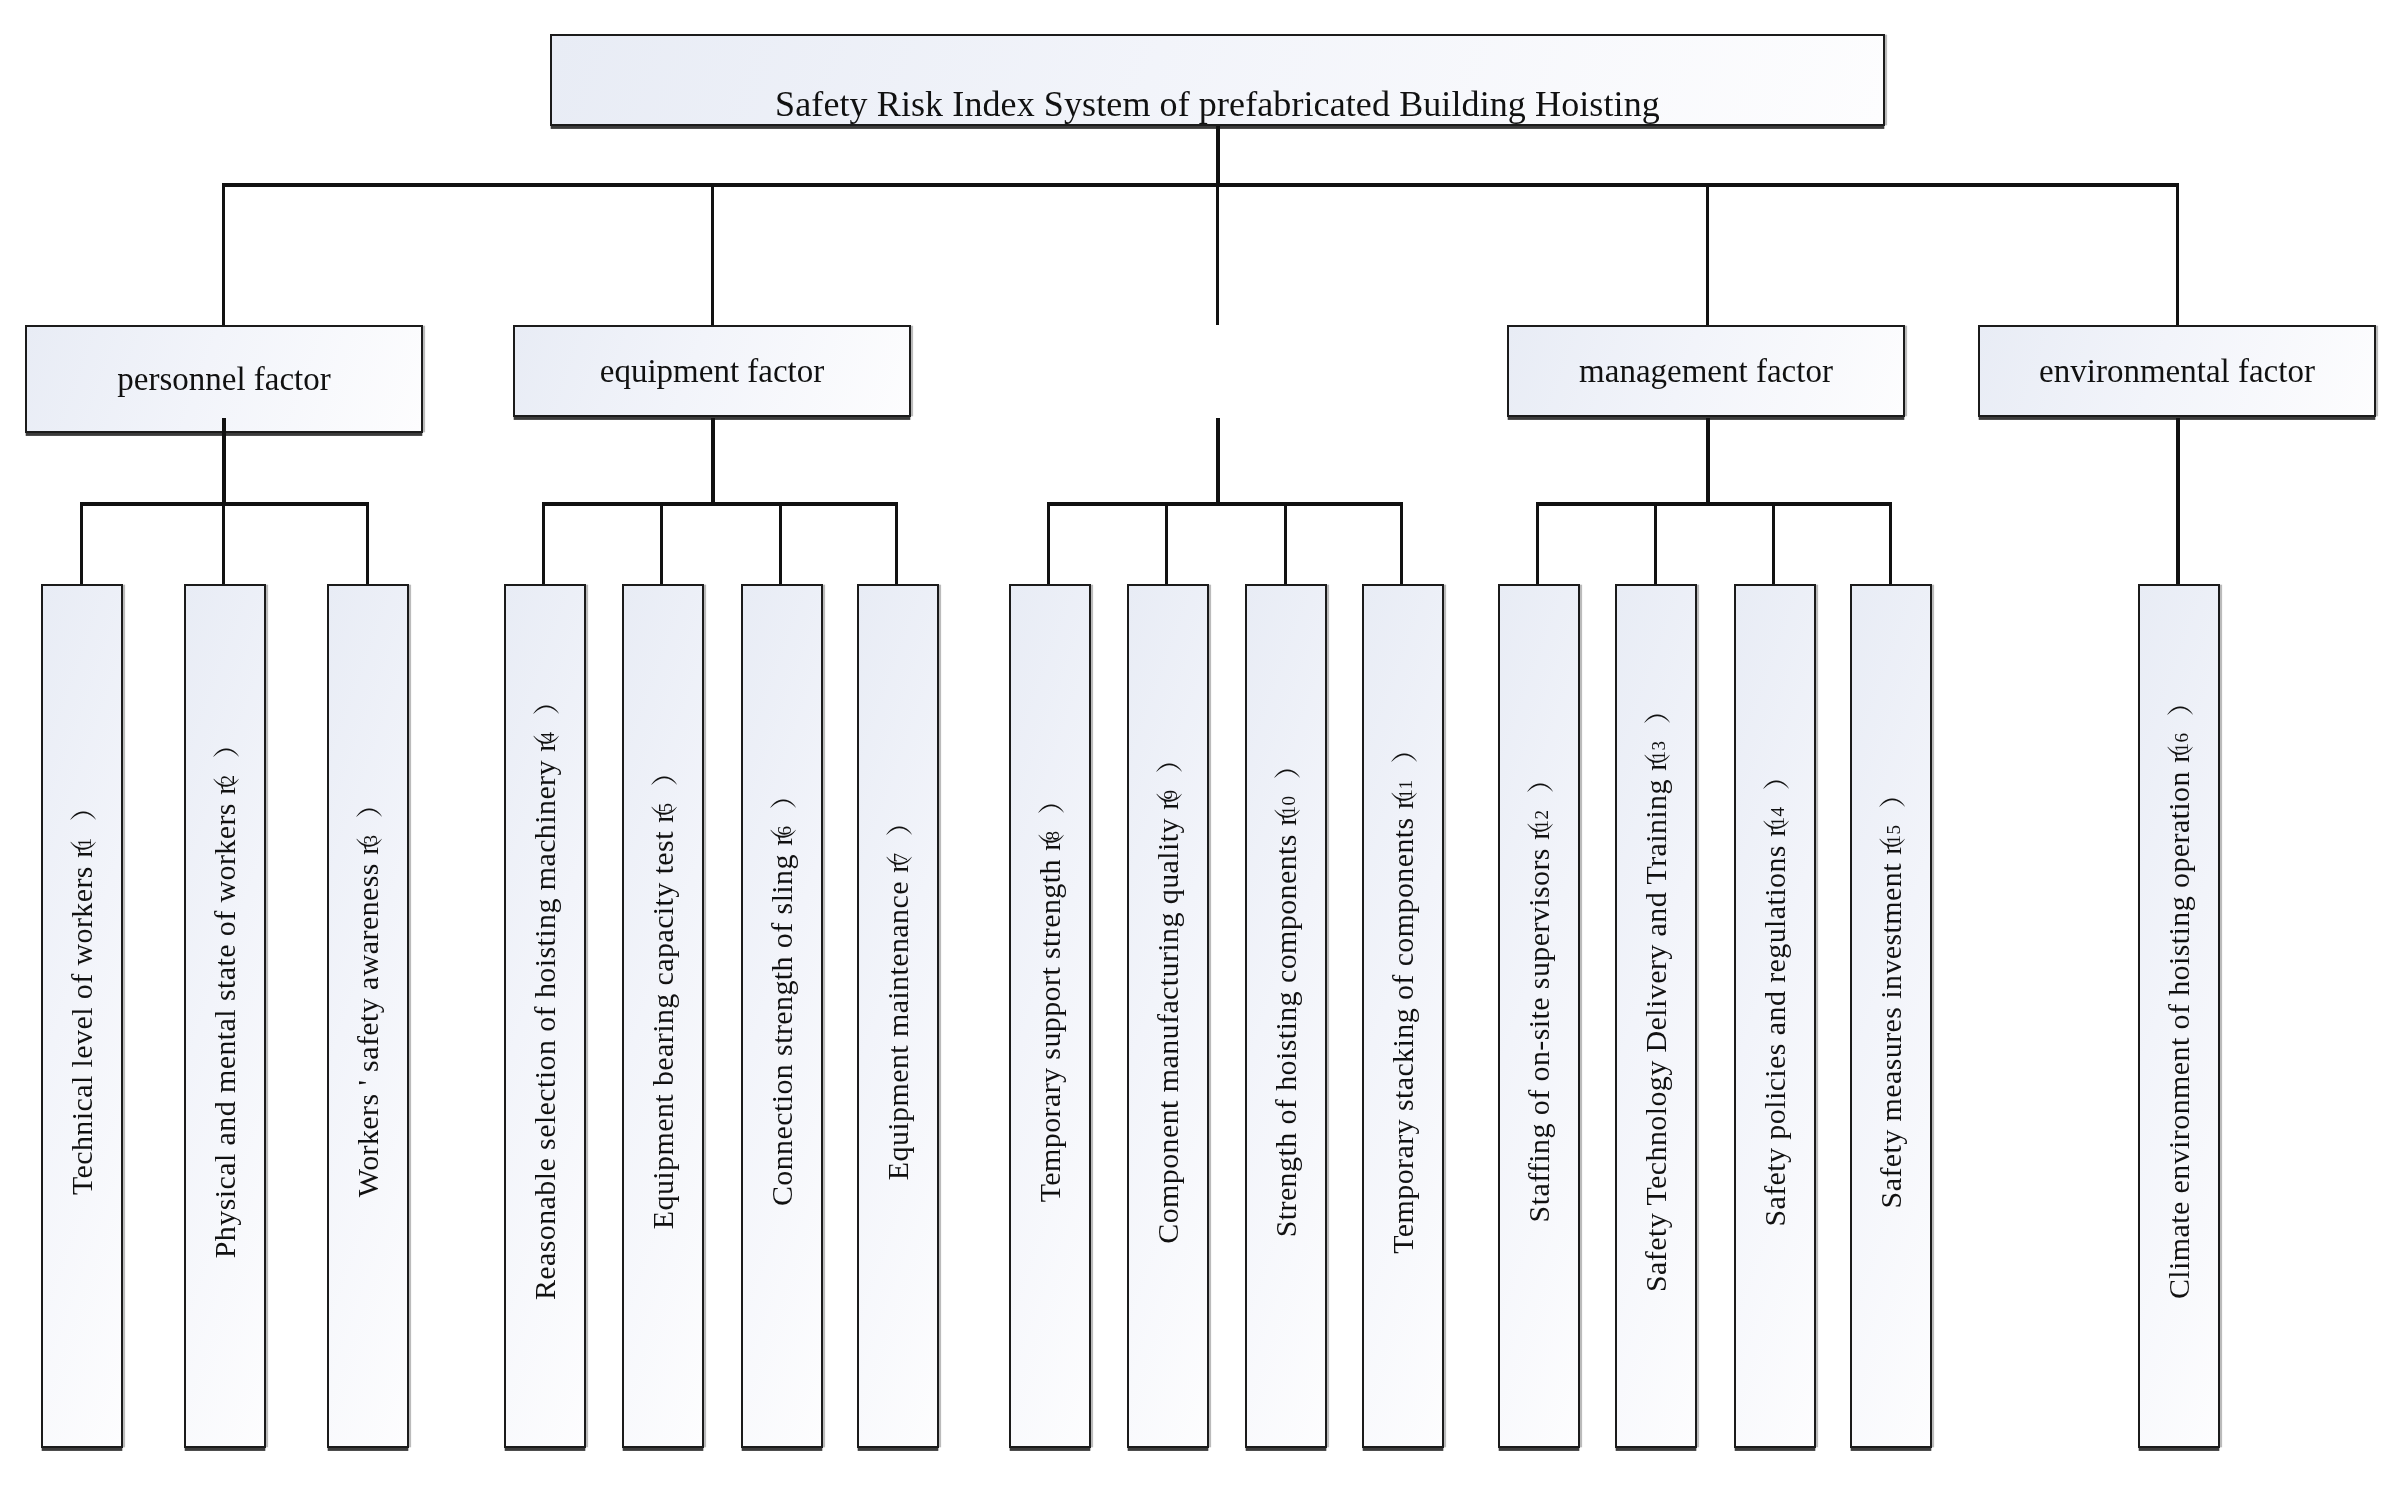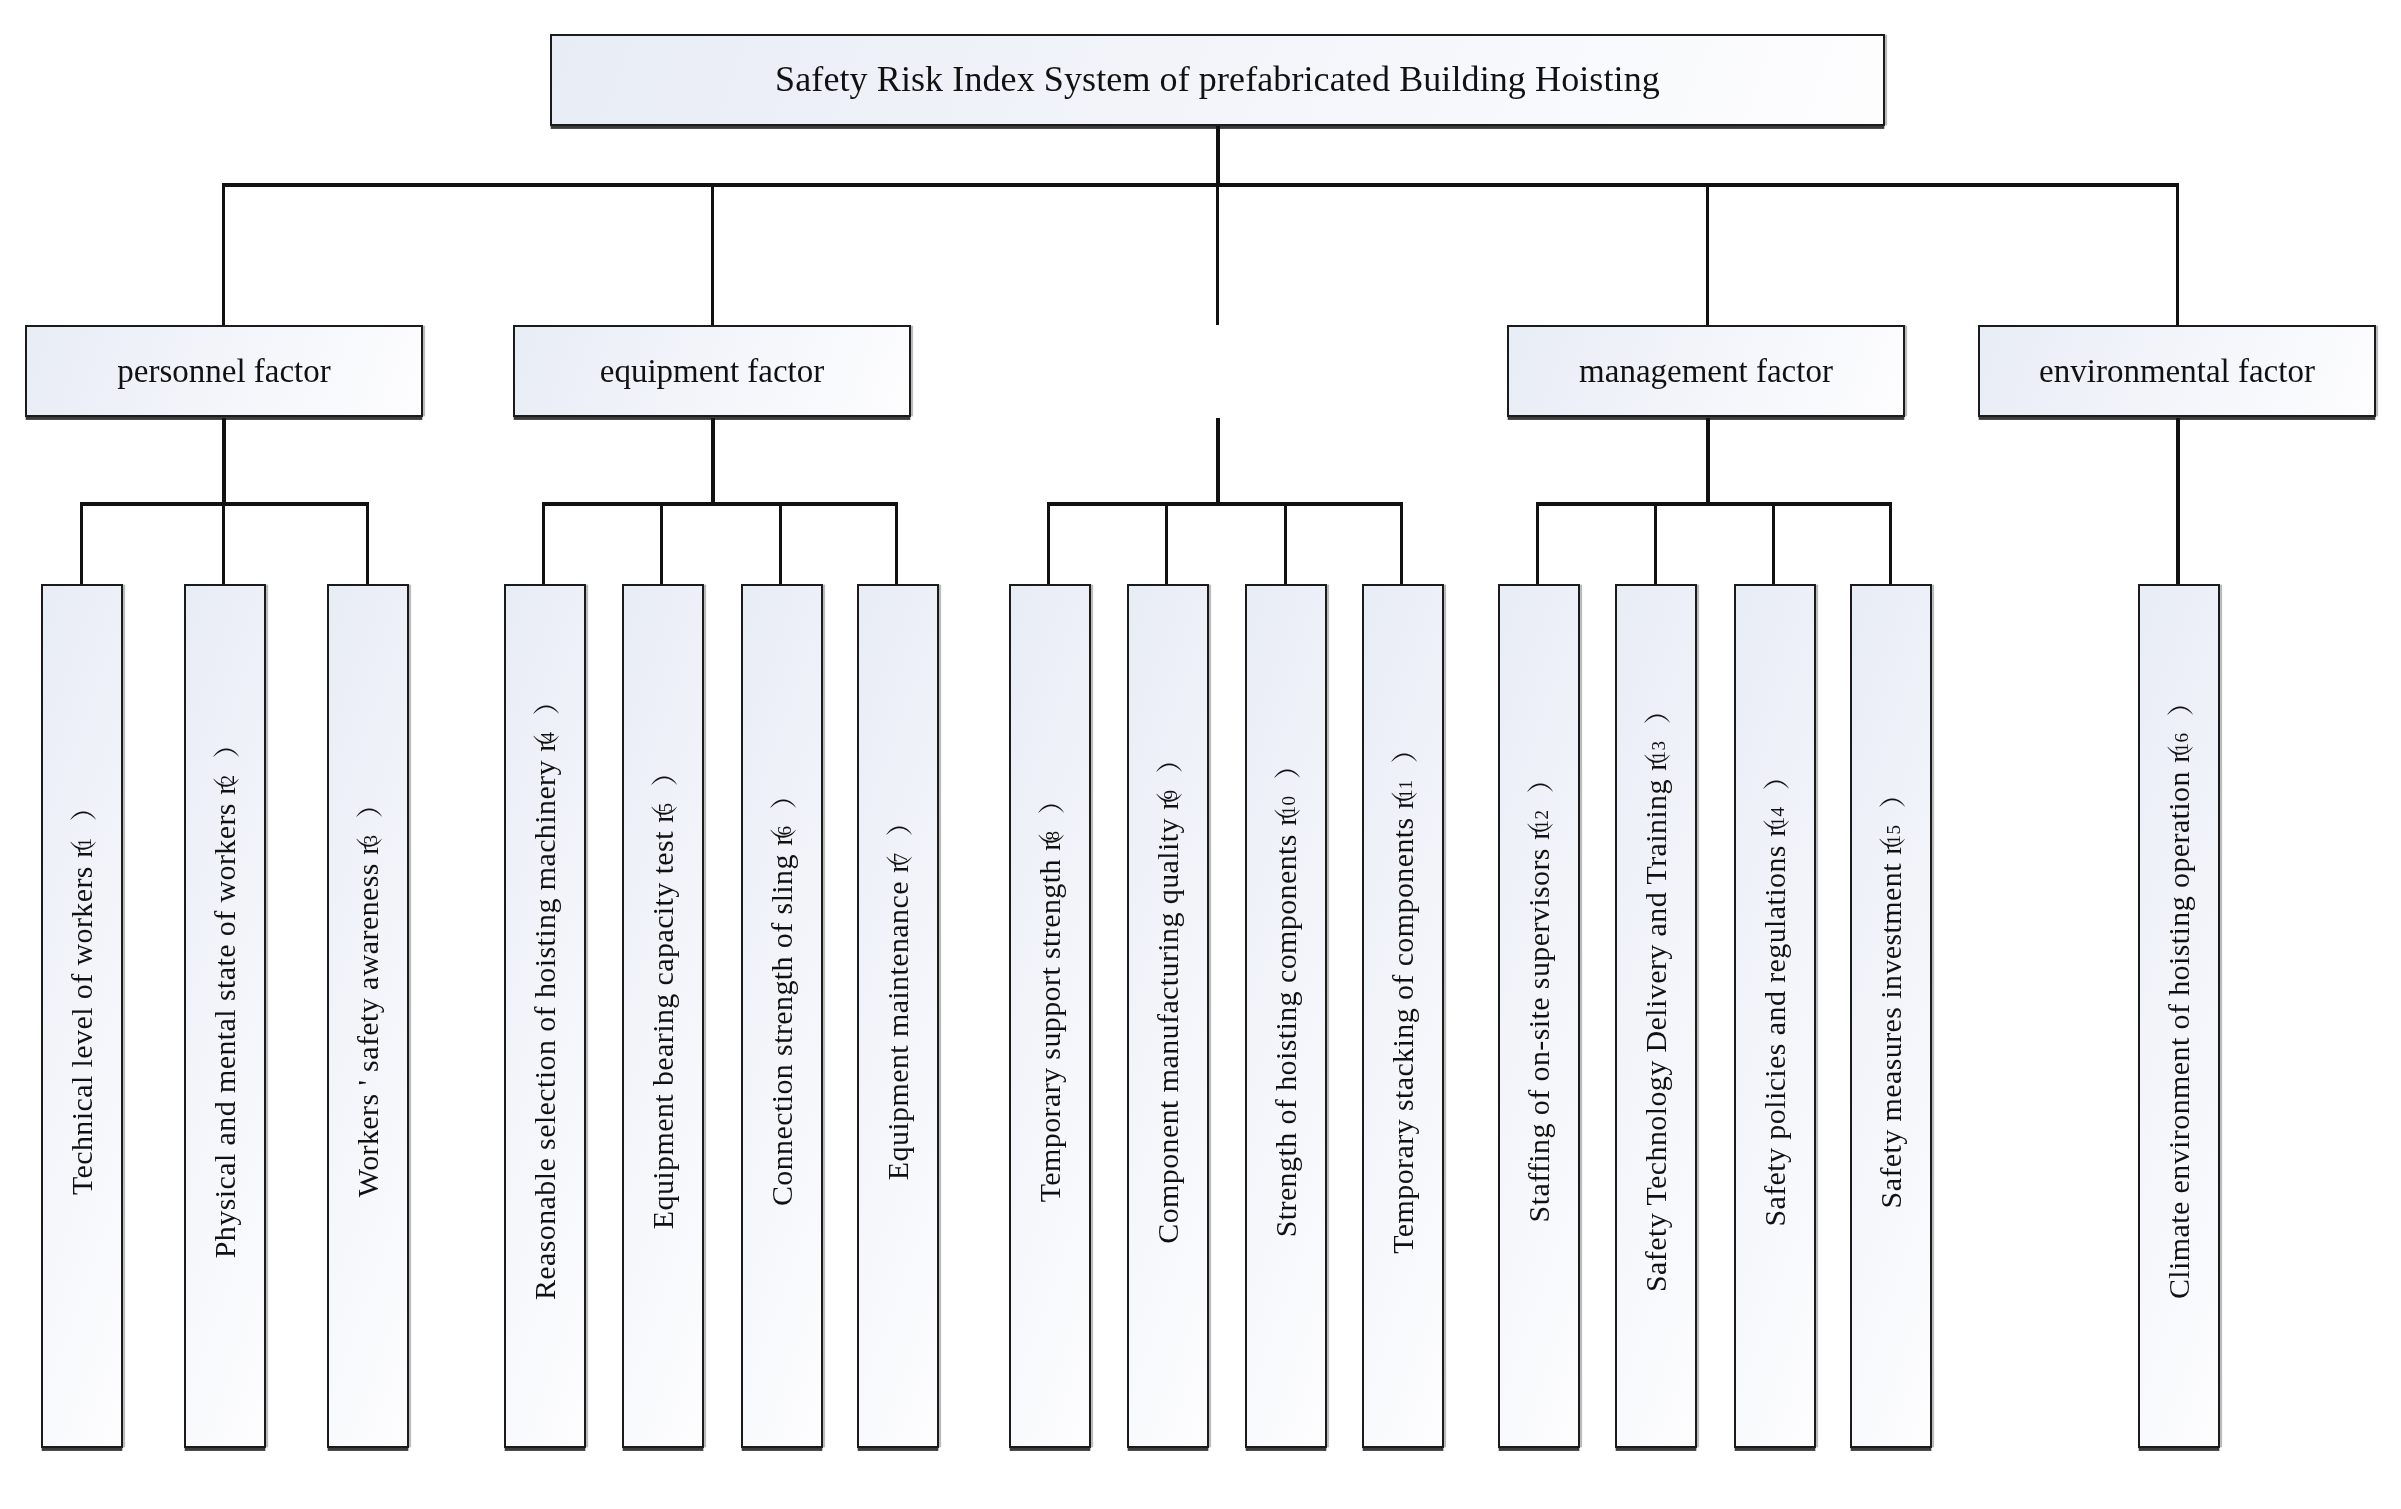--- a/index.html
+++ b/index.html
@@ -23,20 +23,21 @@
     border: 2.1px solid #1b1b1b;
     background: linear-gradient(110deg, #e8ecf5 0%, #f2f4fa 45%, #fdfdfe 100%);
     box-shadow: 0 3.6px 0 -0.7px rgba(25,25,25,0.85), 2.8px 0 0 -0.7px rgba(60,60,60,0.35);
     display: flex;
     align-items: center;
     justify-content: center;
   }
 
   .node.root {
     border-width: 2.8px;
+    align-items: flex-end;
   }
 
   .node-label {
     color: #111111;
     text-align: center;
     line-height: 1.05;
     white-space: nowrap;
   }
 
   .root .node-label {
@@ -87,21 +88,21 @@
   <div class="line vline" style="left:1216px; top:126px; width:3.6px; height:58px;"></div>
 
   <div class="line hline" style="left:222px; top:183px; width:1957px; height:3.6px;"></div>
 
   <div class="line vline" style="left:222px; top:183px; width:2.8px; height:142px;"></div>
   <div class="line vline" style="left:711px; top:183px; width:2.8px; height:142px;"></div>
   <div class="line vline" style="left:1216px; top:183px; width:2.8px; height:142px;"></div>
   <div class="line vline" style="left:1706px; top:183px; width:2.8px; height:142px;"></div>
   <div class="line vline" style="left:2176px; top:183px; width:2.8px; height:142px;"></div>
 
-  <div class="node factor" style="left:25px; top:325px; width:398px; height:92px;">
+  <div class="node factor" style="left:25px; top:325px; width:398px; height:108px;">
     <span class="node-label">personnel factor</span>
   </div>
 
   <div class="node factor" style="left:513px; top:325px; width:398px; height:92px;">
     <span class="node-label">equipment factor</span>
   </div>
 
 
   <div class="node factor" style="left:1978px; top:325px; width:398px; height:92px;">
     <span class="node-label">environmental factor</span>

